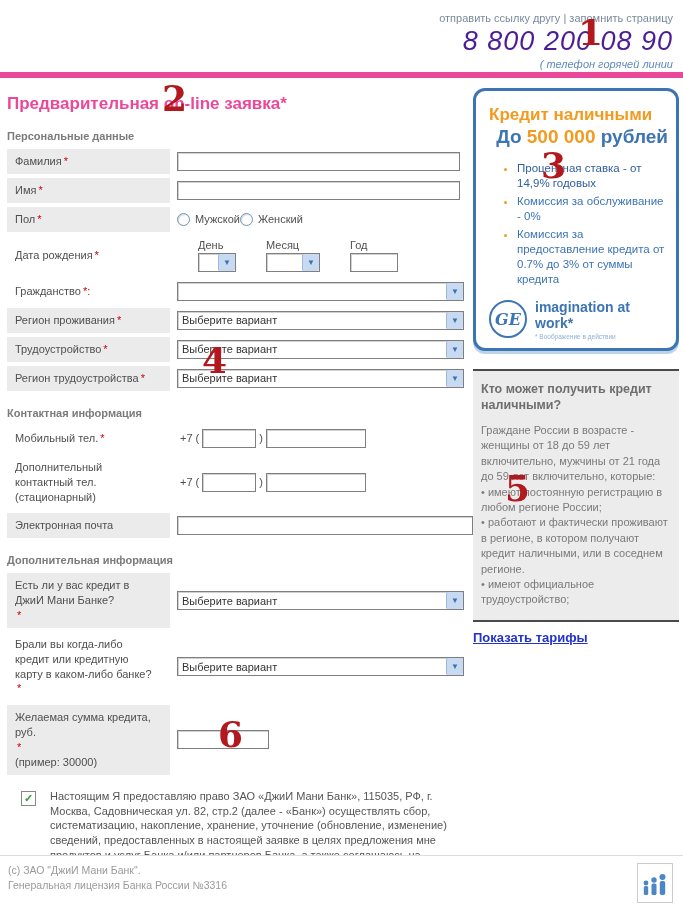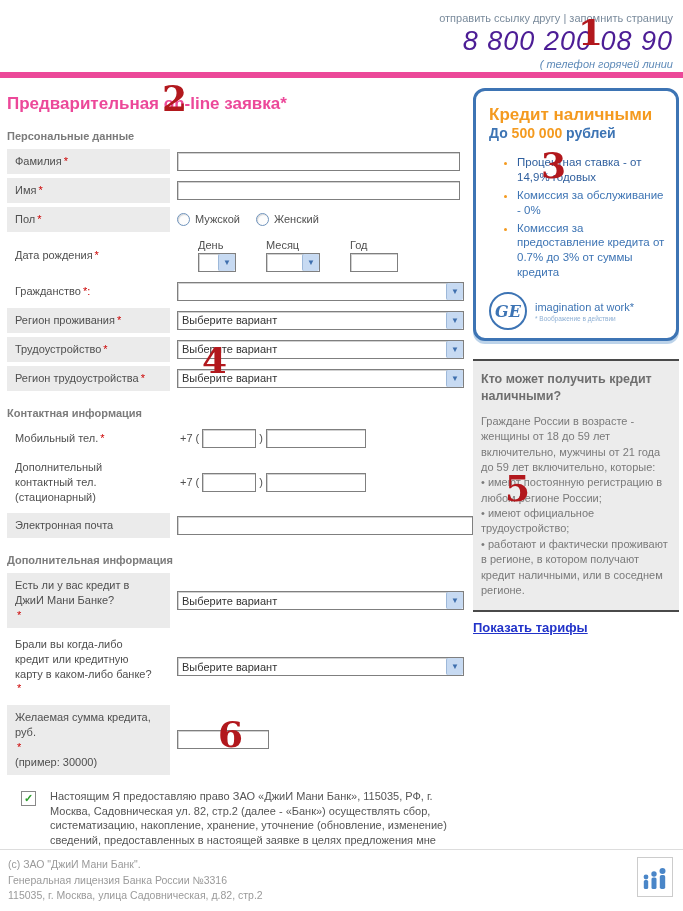--- a/index.html
+++ b/index.html
@@ -29,21 +29,21 @@
   .hint{width:100%;}
   .ffield{flex:1;padding:3px 0 3px 7px;display:flex;align-items:center;font-size:11px;color:#4f4f4f;}
   .ti{height:17px;border:1px solid #7f7f7f;box-shadow:inset 1px 1px 0 rgba(0,0,0,0.18);font-family:"Liberation Sans",sans-serif;font-size:11px;padding:0 3px;background:#fff;}
   .w275{width:275px;}
   .w84{width:84px;}
   .select{position:relative;height:19px;border:1px solid #7f7f7f;box-shadow:inset 1px 1px 0 rgba(0,0,0,0.18);background:#fff;font-size:11px;display:flex;align-items:center;padding-left:4px;box-sizing:border-box;cursor:pointer;}
   .wsel{width:287px;}
   .sel-val{flex:1;overflow:hidden;white-space:nowrap;color:#333;}
   .sel-arrow{width:16px;align-self:stretch;background:#c7daf2;color:#3f6fae;display:flex;align-items:center;justify-content:center;font-size:8px;border-left:1px solid #9db8d9;border-radius:2px;}
   
-  .radio-opt{display:flex;align-items:center;margin-right:16px;cursor:pointer;justify-content:space-between;}
+  .radio-opt{display:flex;align-items:center;cursor:pointer;justify-content:space-between;}
   .radio-circle{width:11px;height:11px;border-radius:50%;border:1px solid #6f93bc;background:#fdfdfd;box-shadow:inset 1px 1px 1px rgba(0,0,0,0.15);margin-right:5px;}
   
   .date-col{margin-right:9px;margin-left:21px;}
   .dlabel{font-size:11px;color:#4f4f4f;margin-bottom:2px;}
   .wday{width:38px;}
   .wmonth{width:54px;}
   .wyear{width:40px;}
   .ph1{width:46px;}
   .ph2{width:92px;}
   .paren{margin:0 3px;}
@@ -55,30 +55,30 @@
   .consent-text{font-size:11px;color:#555;line-height:1.35;margin-left:14px;width:402px;}
 
   
   .footer{position:absolute;bottom:0;left:0;right:0;border-top:1px solid #ddd;padding:7px 10px 8px 8px;display:flex;justify-content:space-between;align-items:flex-start;background:#fff;}
   .footer-text{font-size:10.5px;color:#9a9a9a;line-height:1.45;}
   .counter{width:36px;height:40px;border:1px solid #ccc;display:flex;align-items:flex-end;justify-content:center;padding-bottom:4px;box-sizing:border-box;}
 
   
   .ad{border:3px solid #3d74b4;border-radius:12px;padding:13px 8px 8px 13px;box-shadow:0 3px 0 #bcd3ea;background:#fff;}
   .ad-title{font-size:17px;font-weight:bold;color:#f49a1f;line-height:1.25;}
-  .ad-sub{font-size:14px;font-weight:bold;color:#3d74b4;line-height:1.25;}
+  .ad-sub{font-size:19px;font-weight:bold;color:#3d74b4;line-height:1.25;text-align:right;}
   .ad-sub .amount{color:#f49a1f;}
   .ad-bullets{margin:12px 0 0;padding-left:28px;}
   .ad-bullets li{font-size:11.5px;color:#3d74b4;line-height:1.3;margin-bottom:3px;}
   .ad-bullets li::marker{color:#f49a1f;}
   .ad-bullets li.bold{font-weight:normal;color:#2f5f9e;}
   .ge-row{display:flex;align-items:center;margin-top:12px;}
   .ge-circle{width:38px;height:38px;border-radius:50%;border:2px solid #3d74b4;color:#3d74b4;display:flex;align-items:center;justify-content:center;font-family:"DejaVu Serif",serif;font-style:italic;font-size:16px;font-weight:bold;flex:0 0 38px;box-sizing:border-box;}
   .ge-text{margin-left:8px;}
-  .ge-slogan{font-size:11px;font-weight:normal;color:#3d74b4;}
+  .ge-slogan{font-size:14px;font-weight:bold;color:#3d74b4;}
   .ge-note{font-size:6.5px;color:#8fb0d4;margin-top:2px;}
 
   .who{margin-top:18px;border-top:2px solid #4a4a4a;border-bottom:2px solid #4a4a4a;background:#ececec;padding:10px 8px 12px;}
   .who-title{font-size:12.5px;font-weight:bold;color:#6e6e6e;line-height:1.3;margin-bottom:10px;}
   .who-text{font-size:11px;color:#7a7a7a;line-height:1.4;}
   .who-text div{margin:0;}
   .tariffs{margin-top:8px;font-size:13px;font-weight:bold;color:#2233c9;text-decoration:underline;cursor:pointer;display:inline-block;}
 
   
   .ann{position:absolute;font-family:"DejaVu Serif",serif;font-weight:bold;font-size:36px;line-height:1;color:#b2181d;z-index:10;pointer-events:none;}
@@ -328,34 +328,33 @@
             <div class="ge-note">* Воображение в действии</div>
           </div>
         </div>
       </div>
 
       <div class="who">
         <div class="who-title">Кто может получить кредит наличными?</div>
         <div class="who-text">
           <div>Граждане России в возрасте - женщины от 18 до 59 лет включительно, мужчины от 21 года до 59 лет включительно, которые:</div>
           <div>• имеют постоянную регистрацию в любом регионе России;</div>
+          <div>• работают и фактически проживают в регионе, в котором получают кредит наличными, или в соседнем регионе.</div>
           <div>• имеют официальное трудоустройство;</div>
-          <div>• работают и фактически проживают в регионе, в котором получают кредит наличными, или в соседнем регионе.</div>
         </div>
       </div>
 
       <a class="tariffs">Показать тарифы</a>
     </div>
   </div>
 
   <div class="footer">
     <div class="footer-text">
       <div>(с) ЗАО "ДжиИ Мани Банк".</div>
       <div>Генеральная лицензия Банка России №3316</div>
-      <div>115035, г. Москва, улица Садовническая, д.82, стр.2</div>
     </div>
     <div class="counter">
       <svg width="26" height="26" viewBox="0 0 26 26">
         <g fill="#4a86c8">
           <circle cx="4" cy="11" r="2.4"></circle>
             <rect x="1.8" y="14" width="4.4" height="9" rx="1.5"></rect>
           <circle cx="12" cy="8" r="2.7"></circle>
             <rect x="9.5" y="11.5" width="5" height="11.5" rx="1.6"></rect>
           <circle cx="20.5" cy="5" r="3"></circle>
             <rect x="17.8" y="9" width="5.4" height="14" rx="1.8"></rect>

